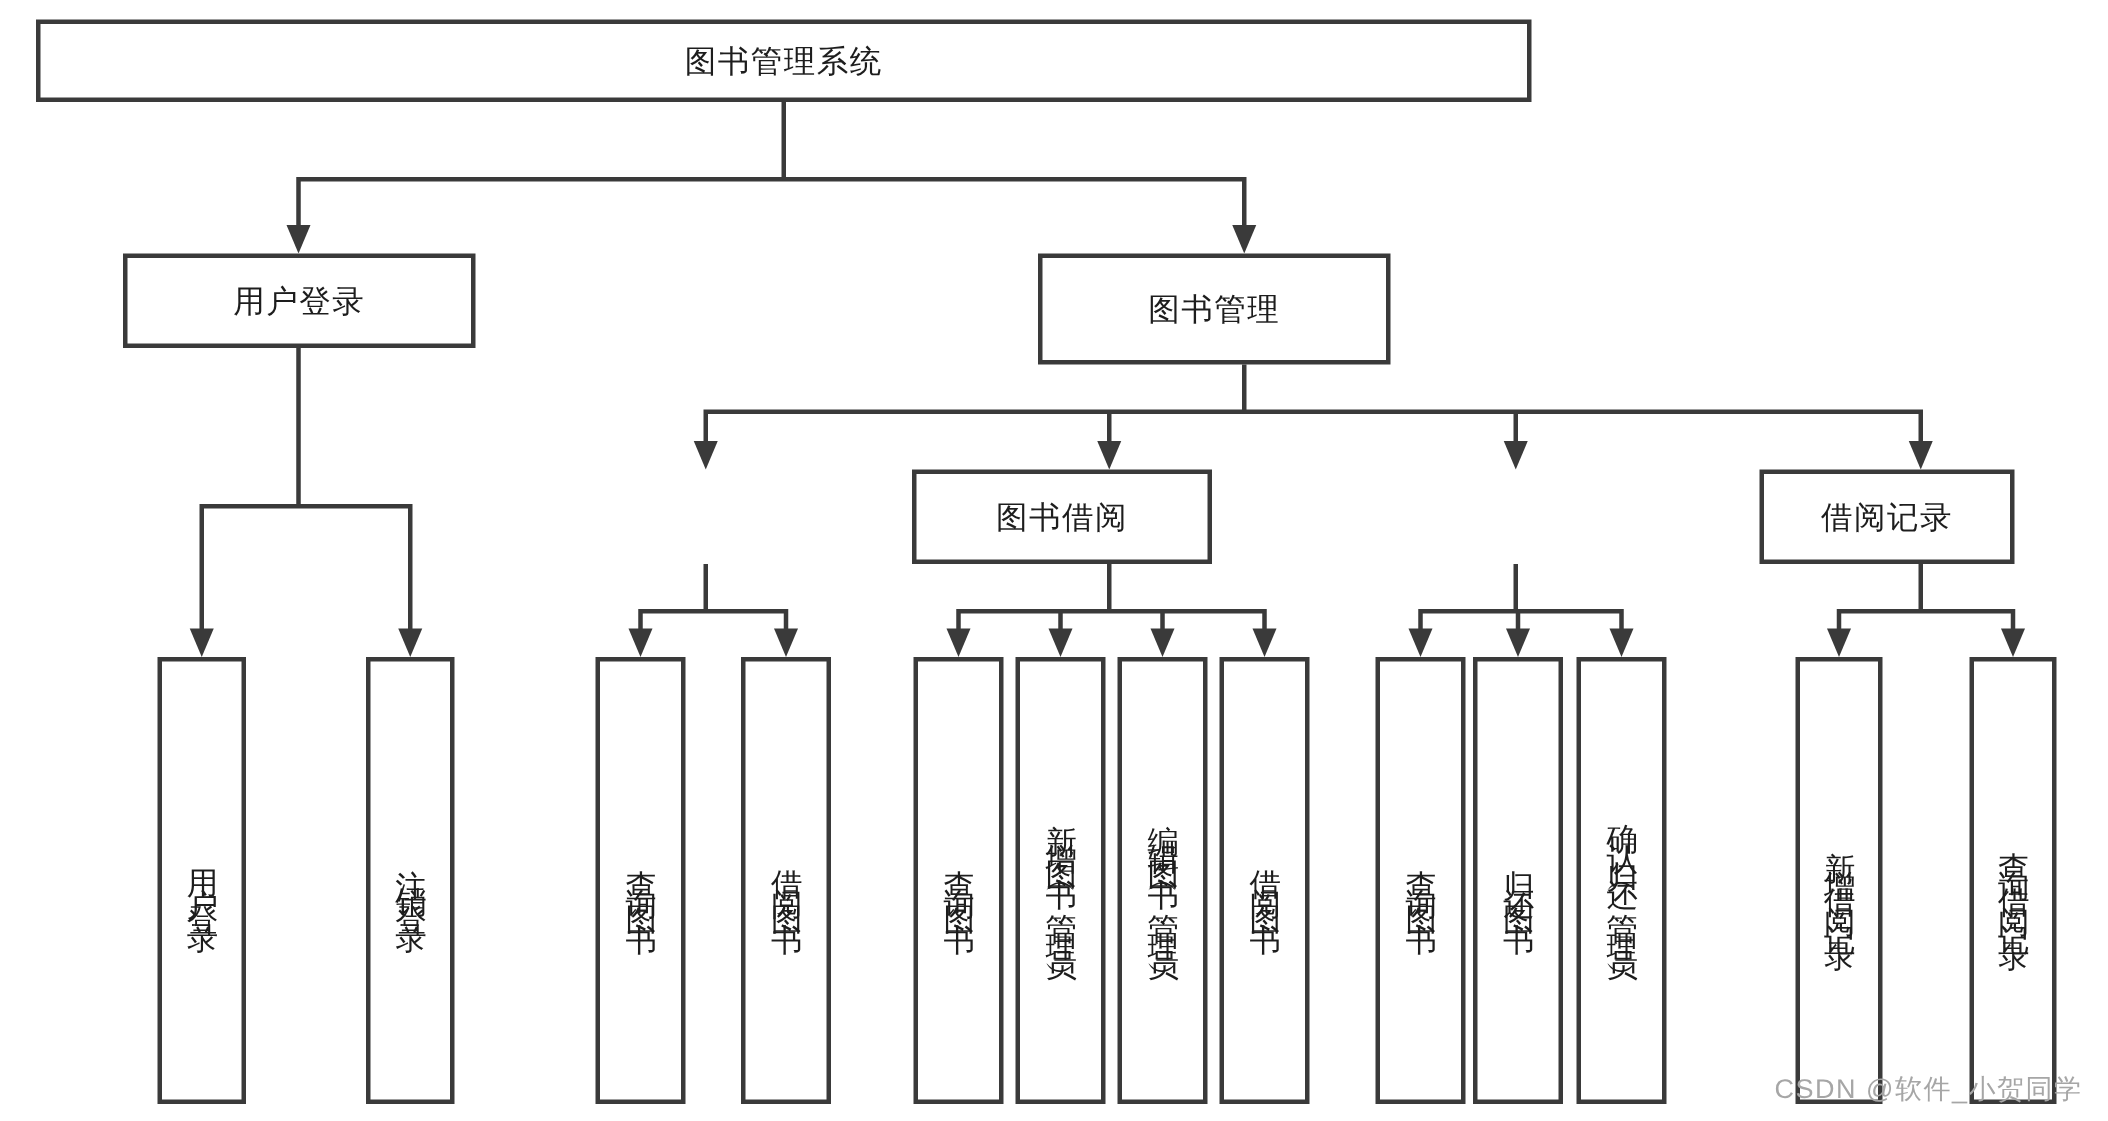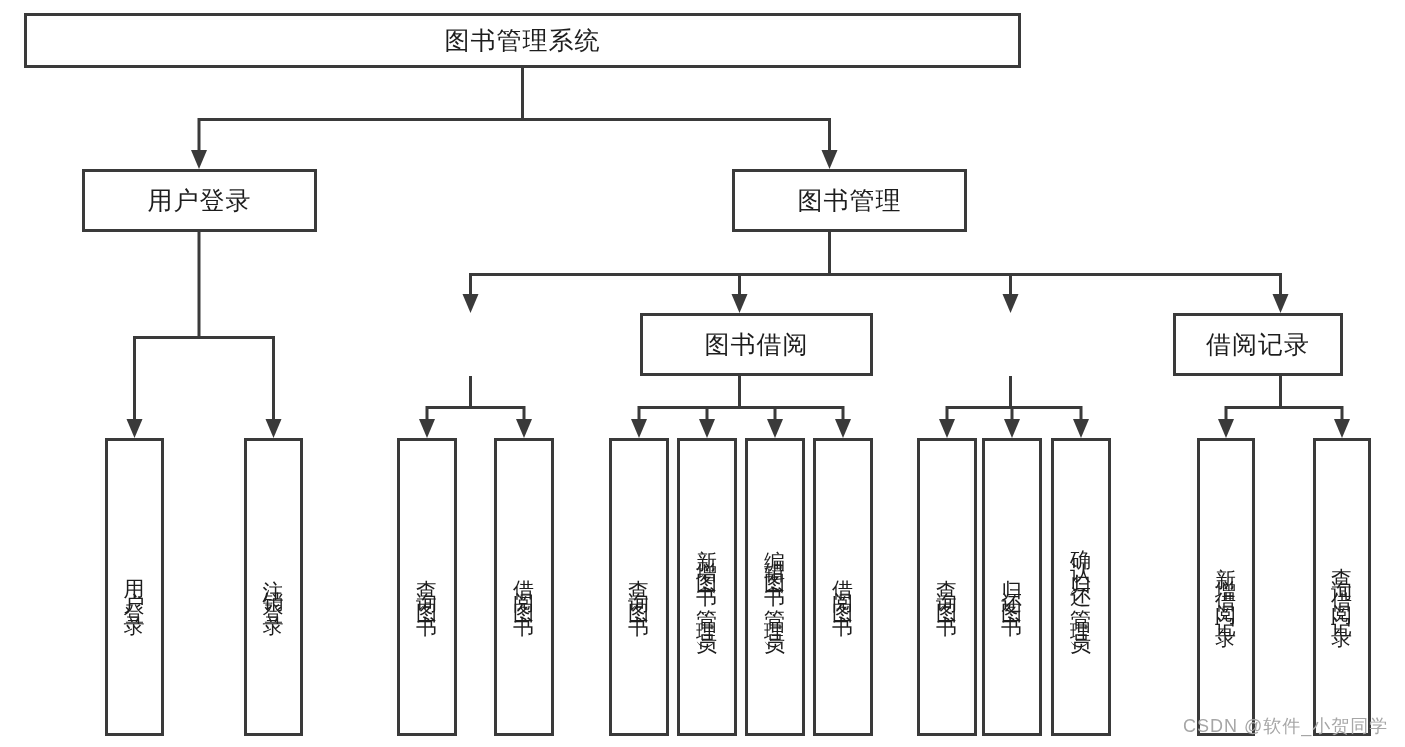--- a/index.html
+++ b/index.html
@@ -34,21 +34,21 @@
     position: absolute;
     box-sizing: border-box;
     border: 3px solid #3a3a3a;
     background: #ffffff;
     display: flex;
     align-items: center;
     justify-content: center;
     color: #1d1d1d;
   }
   .hlabel {
-    font-size: 25px;
+    font-size: 21px;
     letter-spacing: 1px;
     white-space: nowrap;
   }
   .vlabel {
     writing-mode: vertical-rl;
     text-orientation: mixed;
     font-size: 21px;
     letter-spacing: 12px;
     line-height: 1;
     white-space: nowrap;
@@ -111,25 +111,25 @@
     </g>
   </svg>
 
   <div class="node" style="left:24px;top:13px;width:997px;height:55px">
     <span class="hlabel">图书管理系统</span>
   </div>
 
   <div class="node" style="left:82px;top:169px;width:235px;height:63px">
     <span class="hlabel">用户登录</span>
   </div>
-  <div class="node" style="left:732px;top:169px;width:235px;height:63px">
+  <div class="node" style="left:692px;top:169px;width:235px;height:74px">
     <span class="hlabel">图书管理</span>
   </div>
 
-  <div class="node" style="left:640px;top:313px;width:233px;height:63px">
+  <div class="node" style="left:608px;top:313px;width:200px;height:63px">
     <span class="hlabel">图书借阅</span>
   </div>
   <div class="node" style="left:1173px;top:313px;width:170px;height:63px">
     <span class="hlabel">借阅记录</span>
   </div>
 
   <div class="node" style="left:105px;top:438px;width:59px;height:298px">
     <span class="vlabel">用户登录</span>
   </div>
   <div class="node" style="left:244px;top:438px;width:59px;height:298px">

